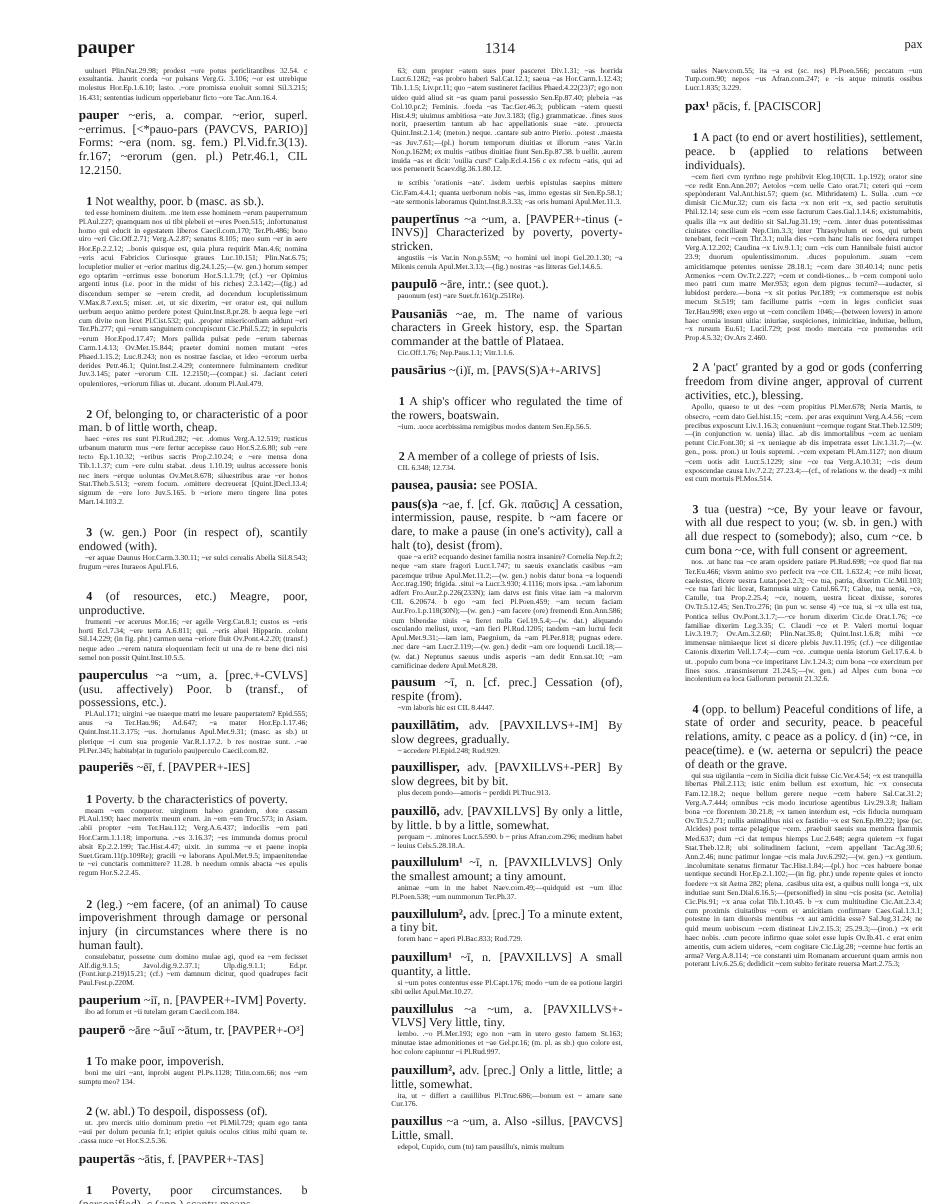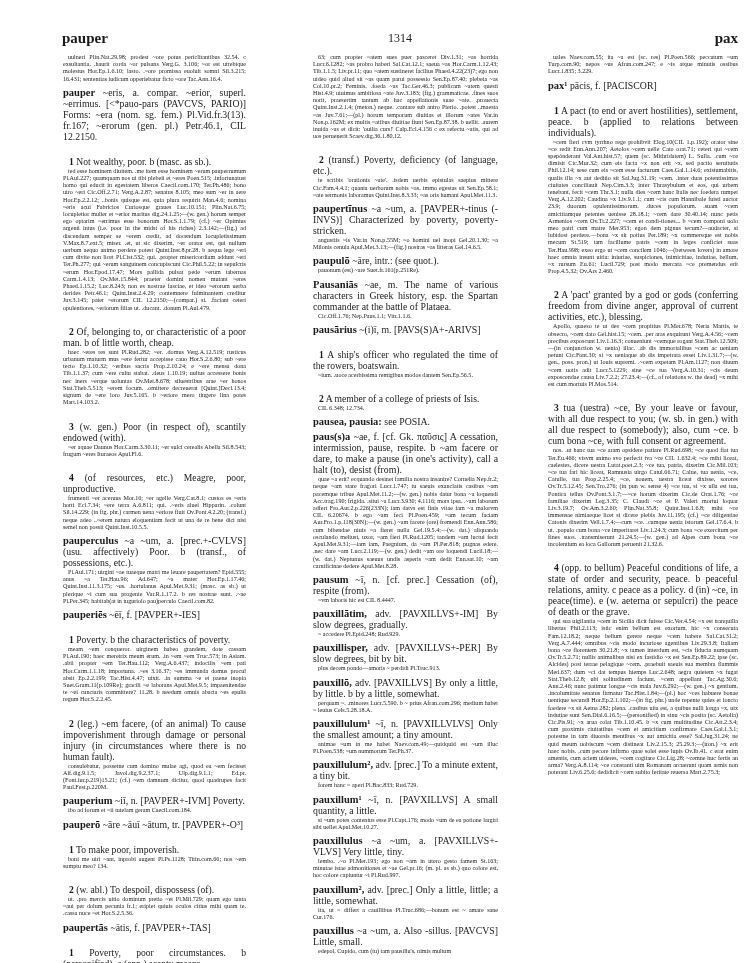--- a/index.html
+++ b/index.html
@@ -1,21 +1,21 @@
 <!DOCTYPE html>
 <html><head>
 <meta charset="utf-8">
 <style>
   html, body { margin: 0; padding: 0; background: #ffffff; }
   body { width: 750px; height: 963px; overflow: hidden; position: relative;
          font-family: "Liberation Serif", "DejaVu Serif", serif; color: #1a1a1a; }
   .header { position: absolute; top: 30px; left: 62px; right: 12px; height: 20px; }
   .hw-left { position: absolute; left: 0; top: 0; font-weight: bold; font-size: 15px; }
   .page-no { position: absolute; left: 50%; transform: translateX(-50%); top: 1px; font-size: 12px; }
-  .hw-right { position: absolute; right: 0; top: 0; font-weight: bold; font-size: 15px; }
+  .hw-right { position: absolute; right: 0; top: 0; font-weight: normal; font-size: 10px; }
   .col { position: absolute; top: 50px; width: 183px; font-size: 6.2px; line-height: 7.3px; text-align: justify; }
   .c1 { left: 63px; } .c2 { left: 313px; width: 185px; } .c3 { left: 548px; width: 190px; font-family: Liberation Serif, serif; }
   .entry { margin-top: 4px; }
   .head-line { font-size: 9.8px; line-height: 11px; margin-top: 4px; }
   .lemma { font-weight: bold; font-size: 10.5px; }
   .sense { font-size: 9.6px; line-height: 11px; text-indent: 6px; margin-top: 14px; }
   .num { font-weight: bold; }
   .quote { font-size: 6.1px; line-height: 7.2px; text-indent: 5px; margin-top: 1px; }
 </style>
 </head>
@@ -68,21 +68,20 @@
       <div class="head-line"><span class="lemma">paupertās</span> <span>~ātis, f. [PAVPER+-TAS]</span></div>
       <div class="sense"><span class="num">1</span> <span>Poverty, poor circumstances. b (personified). c (app.) scanty means.</span></div>
       <div class="quote">multi alii aduentant, ~as quorum obscurat nomina Enn.scen.49; ex ~ate parcior Pl.Aul.206; idem animust in ~ate qui olim in diuitiis fuit St.134; ~atem. .pertulimus grauem Ter.Ad.496; quem ad modum in ~ate uiuendum Cic.Part.</div>
     </div>
   </div>
 <div class="col c2">
     <div class="entry">
       <div class="quote">63; cum propter ~atem sues puer pasceret Div.1.31; ~as horrida Lucr.6.1282; ~as probro haberi Sal.Cat.12.1; saeua ~as Hor.Carm.1.12.43; Tib.1.1.5; Liv.pr.11; quo ~atem sustineret facilius Phaed.4.22(23)7; ego non uideo quid aliud sit ~as quam parui possessio Sen.Ep.87.40; plebeia ~as Col.10.pr.2; Feminis. .foeda ~as Tac.Ger.46.3; publicam ~atem questi Hist.4.9; uiuimus ambitiosa ~ate Juv.3.183; (fig.) grammaticae. .fines suos norit, praesertim tantum ab hac appellationis suae ~ate. .prouecta Quint.Inst.2.1.4; (meton.) neque. .cantare sub antro Pierio. .potest ..maesta ~as Juv.7.61;—(pl.) horum temporum diuitias et illorum ~ates Var.in Non.p.162M; ex multis ~atibus diuitiae fiunt Sen.Ep.87.38. b uellit. .aurem inuida ~as et dicit: 'ouilia curs!' Calp.Ecl.4.156 c ex refectu ~atis, qui ad uos peruenerit Scaev.dig.36.1.80.12.</div>
     </div>
     <div class="entry">
-      <div class="sense"><span class="num">2</span> <span>(transf.) Poverty, deficiency (of language, etc.).</span></div>
       <div class="quote">te scribis 'orationis ~ate'. .isdem uerbis epistulas saepius mittere Cic.Fam.4.4.1; quanta uerborum nobis ~as, immo egestas sit Sen.Ep.58.1; ~ate sermonis laboramus Quint.Inst.8.3.33; ~as oris humani Apul.Met.11.3.</div>
     </div>
     <div class="entry">
       <div class="head-line"><span class="lemma">paupertīnus</span> <span>~a ~um, a. [PAVPER+-tinus (-INVS)] Characterized by poverty, poverty-stricken.</span></div>
       <div class="quote">angustiis ~is Var.in Non.p.55M; ~o homini uel inopi Gel.20.1.30; ~a Milonis cenula Apul.Met.3.13;—(fig.) nostras ~as litteras Gel.14.6.5.</div>
     </div>
     <div class="entry">
       <div class="head-line"><span class="lemma">paupulō</span> <span>~āre, intr.: (see quot.).</span></div>
       <div class="quote">pauonum (est) ~are Suet.fr.161(p.251Re).</div>
     </div>

